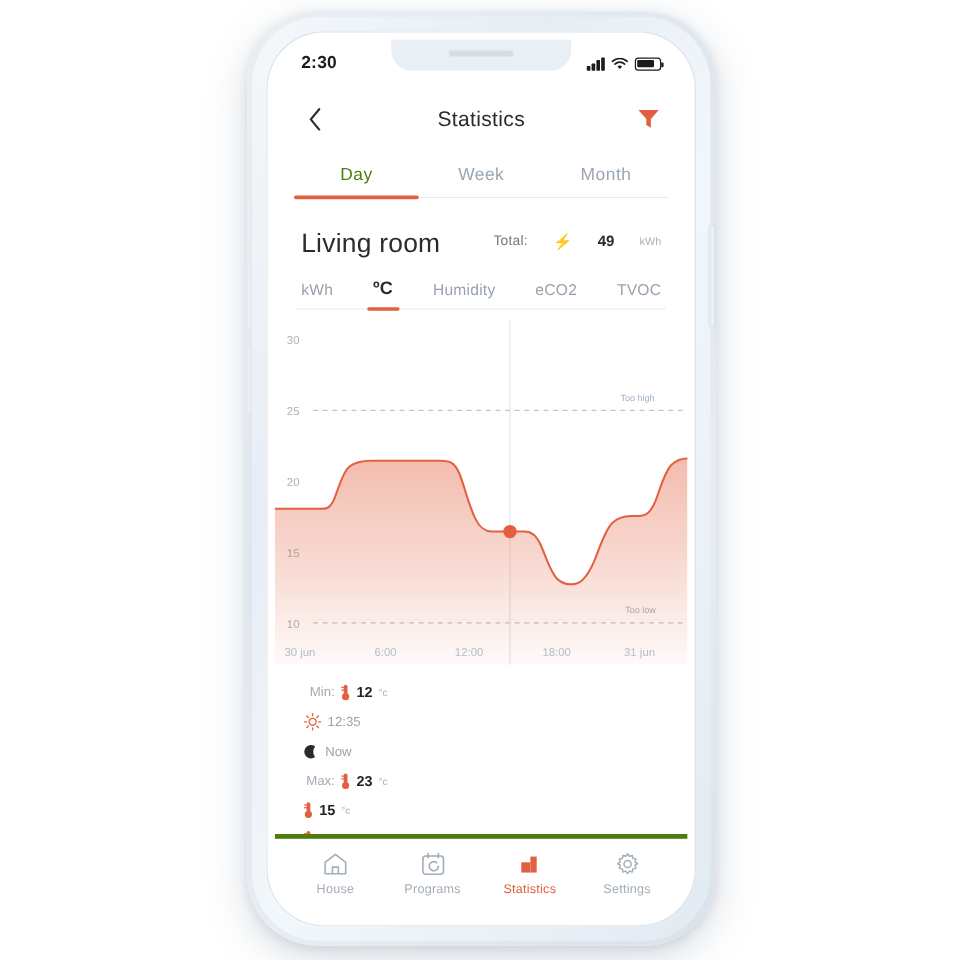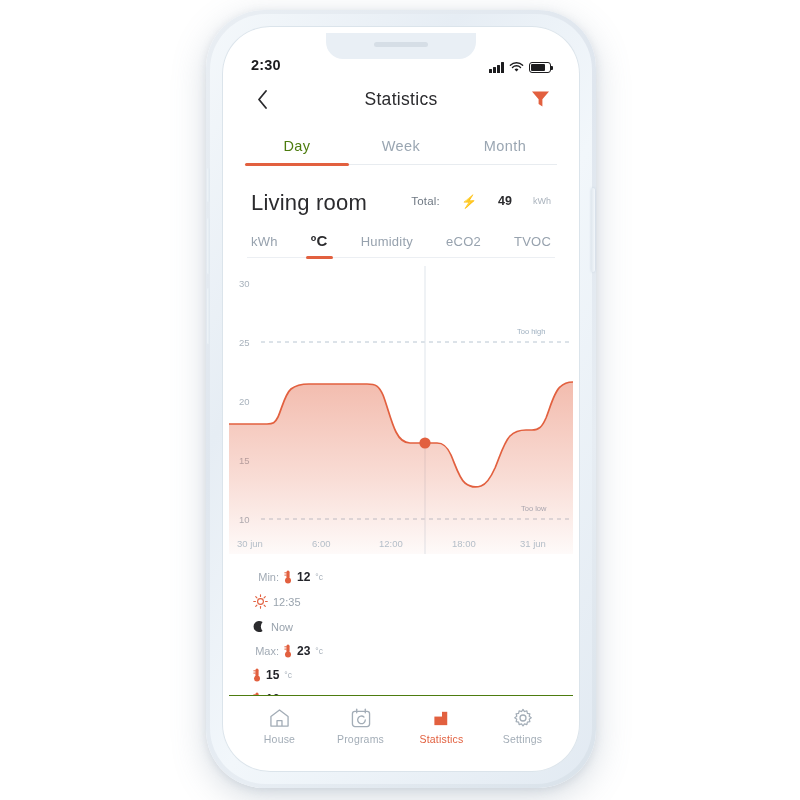--- a/index.html
+++ b/index.html
@@ -73,21 +73,21 @@
   }
   .notch-speaker {
     position: absolute; left: 50%; transform: translateX(-50%);
     top: 9px; width: 54px; height: 5px; border-radius: 3px;
     background: #d6dee6;
   }
 
   
   .statusbar {
     position: relative; height: 40px;
-    display: flex; align-items: flex-end; justify-content: space-between;
+    display: flex; align-items: center; justify-content: space-between;
     padding: 0 22px;
   }
   .status-time { font-size: 14.5px; font-weight: 700; color: #1c1c1e; letter-spacing: .2px; }
   .status-icons { display: flex; align-items: center; gap: 5px; }
   .sig { display: flex; align-items: flex-end; gap: 1.5px; height: 11px; }
   .sig i { display:block; width:2.6px; background:#1c1c1e; border-radius:.6px; }
   .sig i:nth-child(1){height:4px}.sig i:nth-child(2){height:6px}
   .sig i:nth-child(3){height:8.5px}.sig i:nth-child(4){height:11px}
   .batt { width:22px;height:11px;border:1.3px solid #1c1c1e;border-radius:3px;position:relative;
           display:flex;align-items:center;padding:1.3px; }
@@ -172,21 +172,21 @@
   }
   .stat-cell { display:flex; align-items:center; gap:5px; font-size:11px; color:#9aa4ae; }
   .stat-key { font-size:11px; color:#a2abb5; min-width:26px;}
   .stat-val { font-size:12px; color:#23242a; font-weight:700; }
   .stat-unit { font-size:8.5px; color:#a8b1bb; }
   .stat-time { font-size:11px; color:#99a3ad; }
 
   
   .bottom-nav {
     position:absolute; left:0; right:0; bottom:0; height:70px;
-    border-top:1px solid #4d7c0f; background:#fff;
+    border-top:4px solid #4d7c0f; background:#fff;
     display:flex; align-items:center; justify-content:space-around;
     padding: 0 10px 8px;
   }
   .nav-item { display:flex; flex-direction:column; align-items:center; gap:5px; width:70px; }
   .nav-label { font-size:10.5px; color:#a3adb7; letter-spacing:.2px; }
   .nav-item.active .nav-label { color: var(--accent); }
 
   :root { --accent: #e2603f; }
 </style>
 </head>

